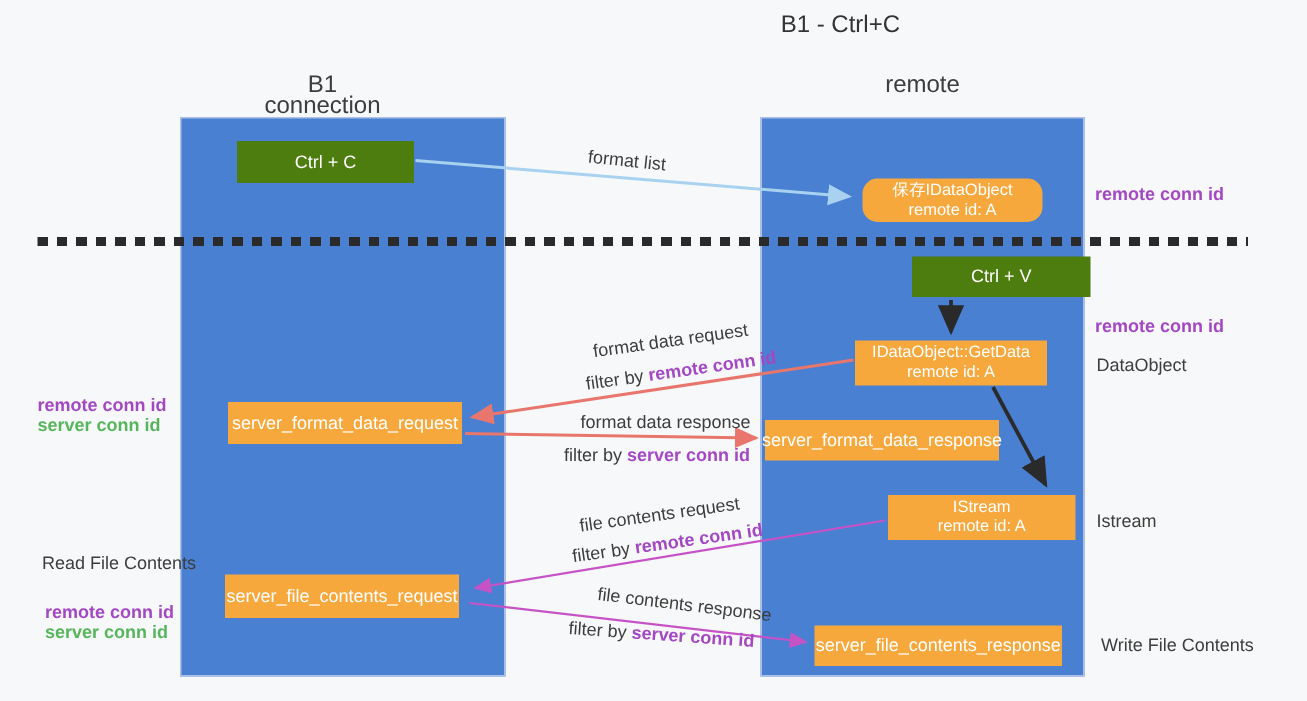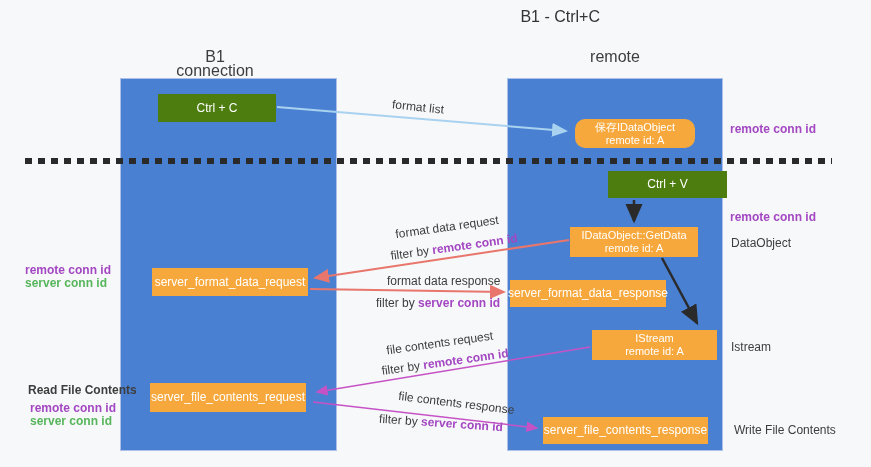--- a/index.html
+++ b/index.html
@@ -60,21 +60,21 @@
   
   .side-label{font-size:12px;white-space:nowrap;z-index:5;}
   .side-purple{color:#a347c2;font-weight:bold;}
   .side-green{color:#57b55c;font-weight:bold;}
   .side-black{color:#3d3d3d;}
   .sl-remote-top{left:730px;top:122px;}
   .sl-remote-mid{left:730px;top:210px;}
   .sl-dataobject{left:731px;top:236px;}
   .sl-istream{left:731px;top:340px;}
   .sl-write-file{left:734px;top:423px;}
-  .sl-read-file{left:28px;top:383px;font-weight:bold;}
+  .sl-read-file{left:28px;top:368px;}
   .sl-left-remote-1{left:25px;top:263px;}
   .sl-left-server-1{left:25px;top:276px;}
   .sl-left-remote-2{left:30px;top:401px;}
   .sl-left-server-2{left:30px;top:414px;}
 </style>
 </head>
 <body>
 
 <div class="abs diagram-title">
   <div>B1 - Ctrl+C</div>

